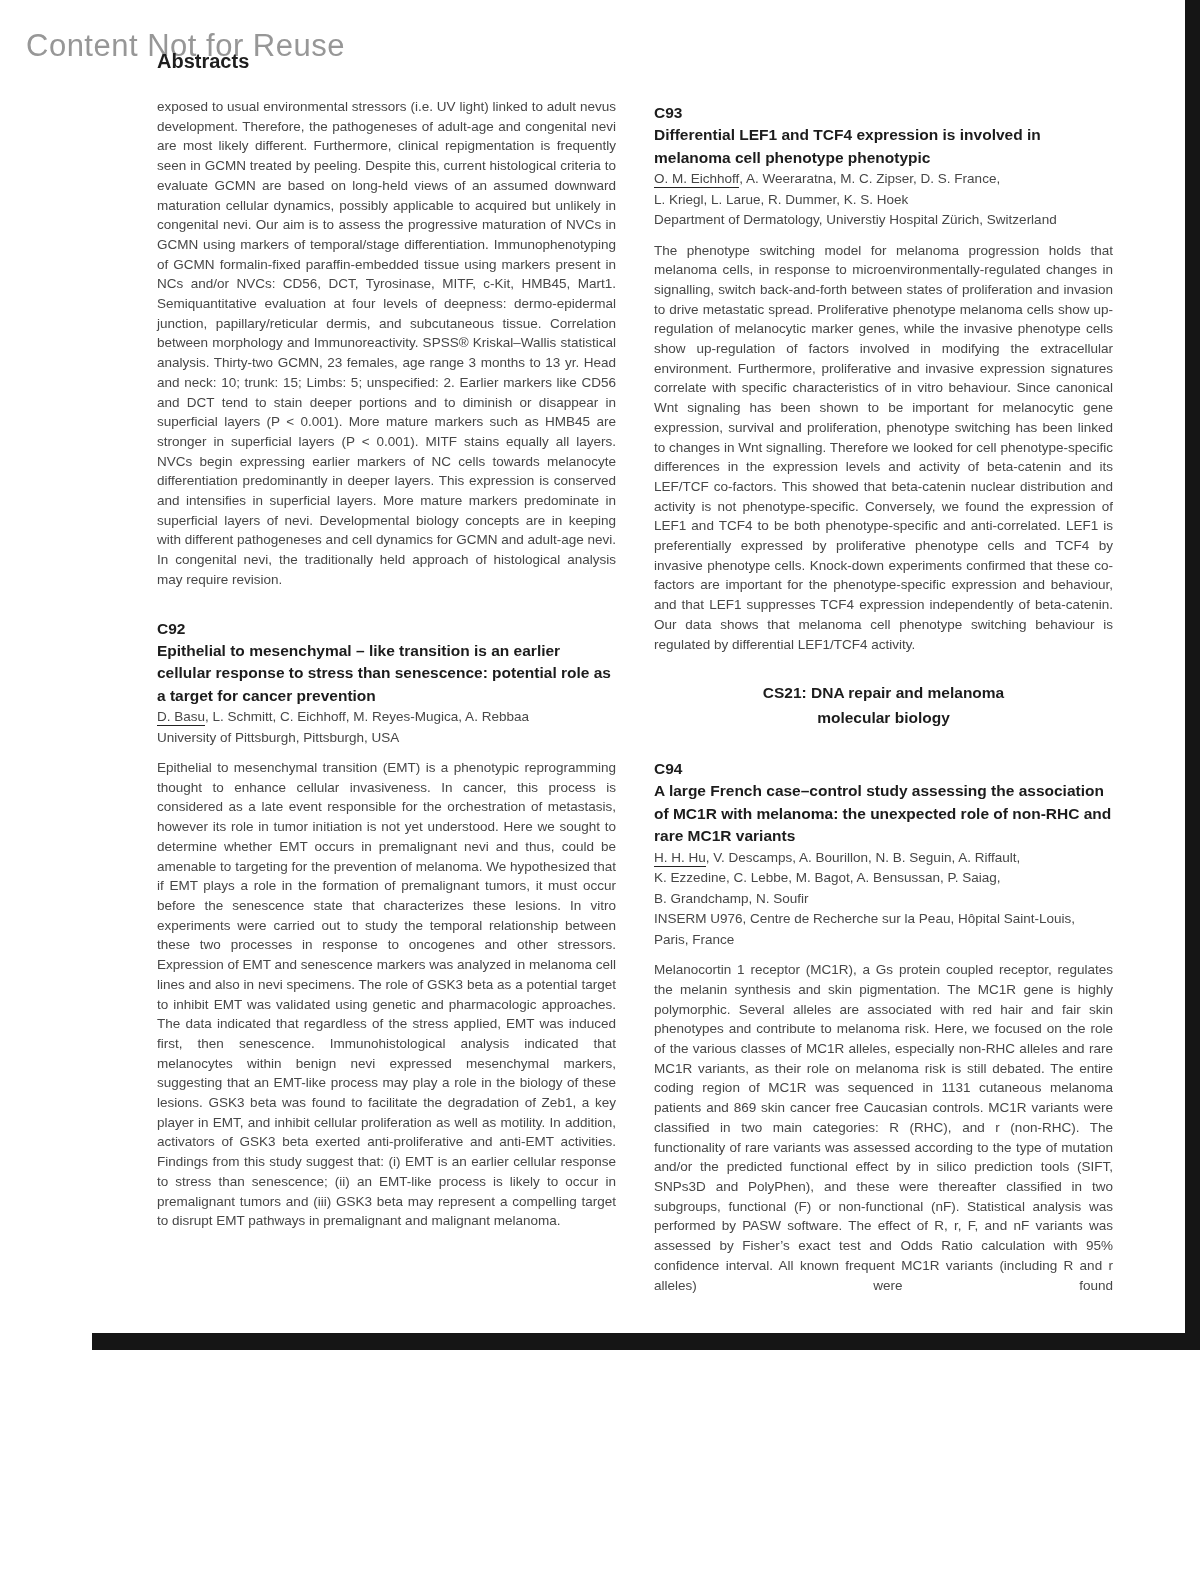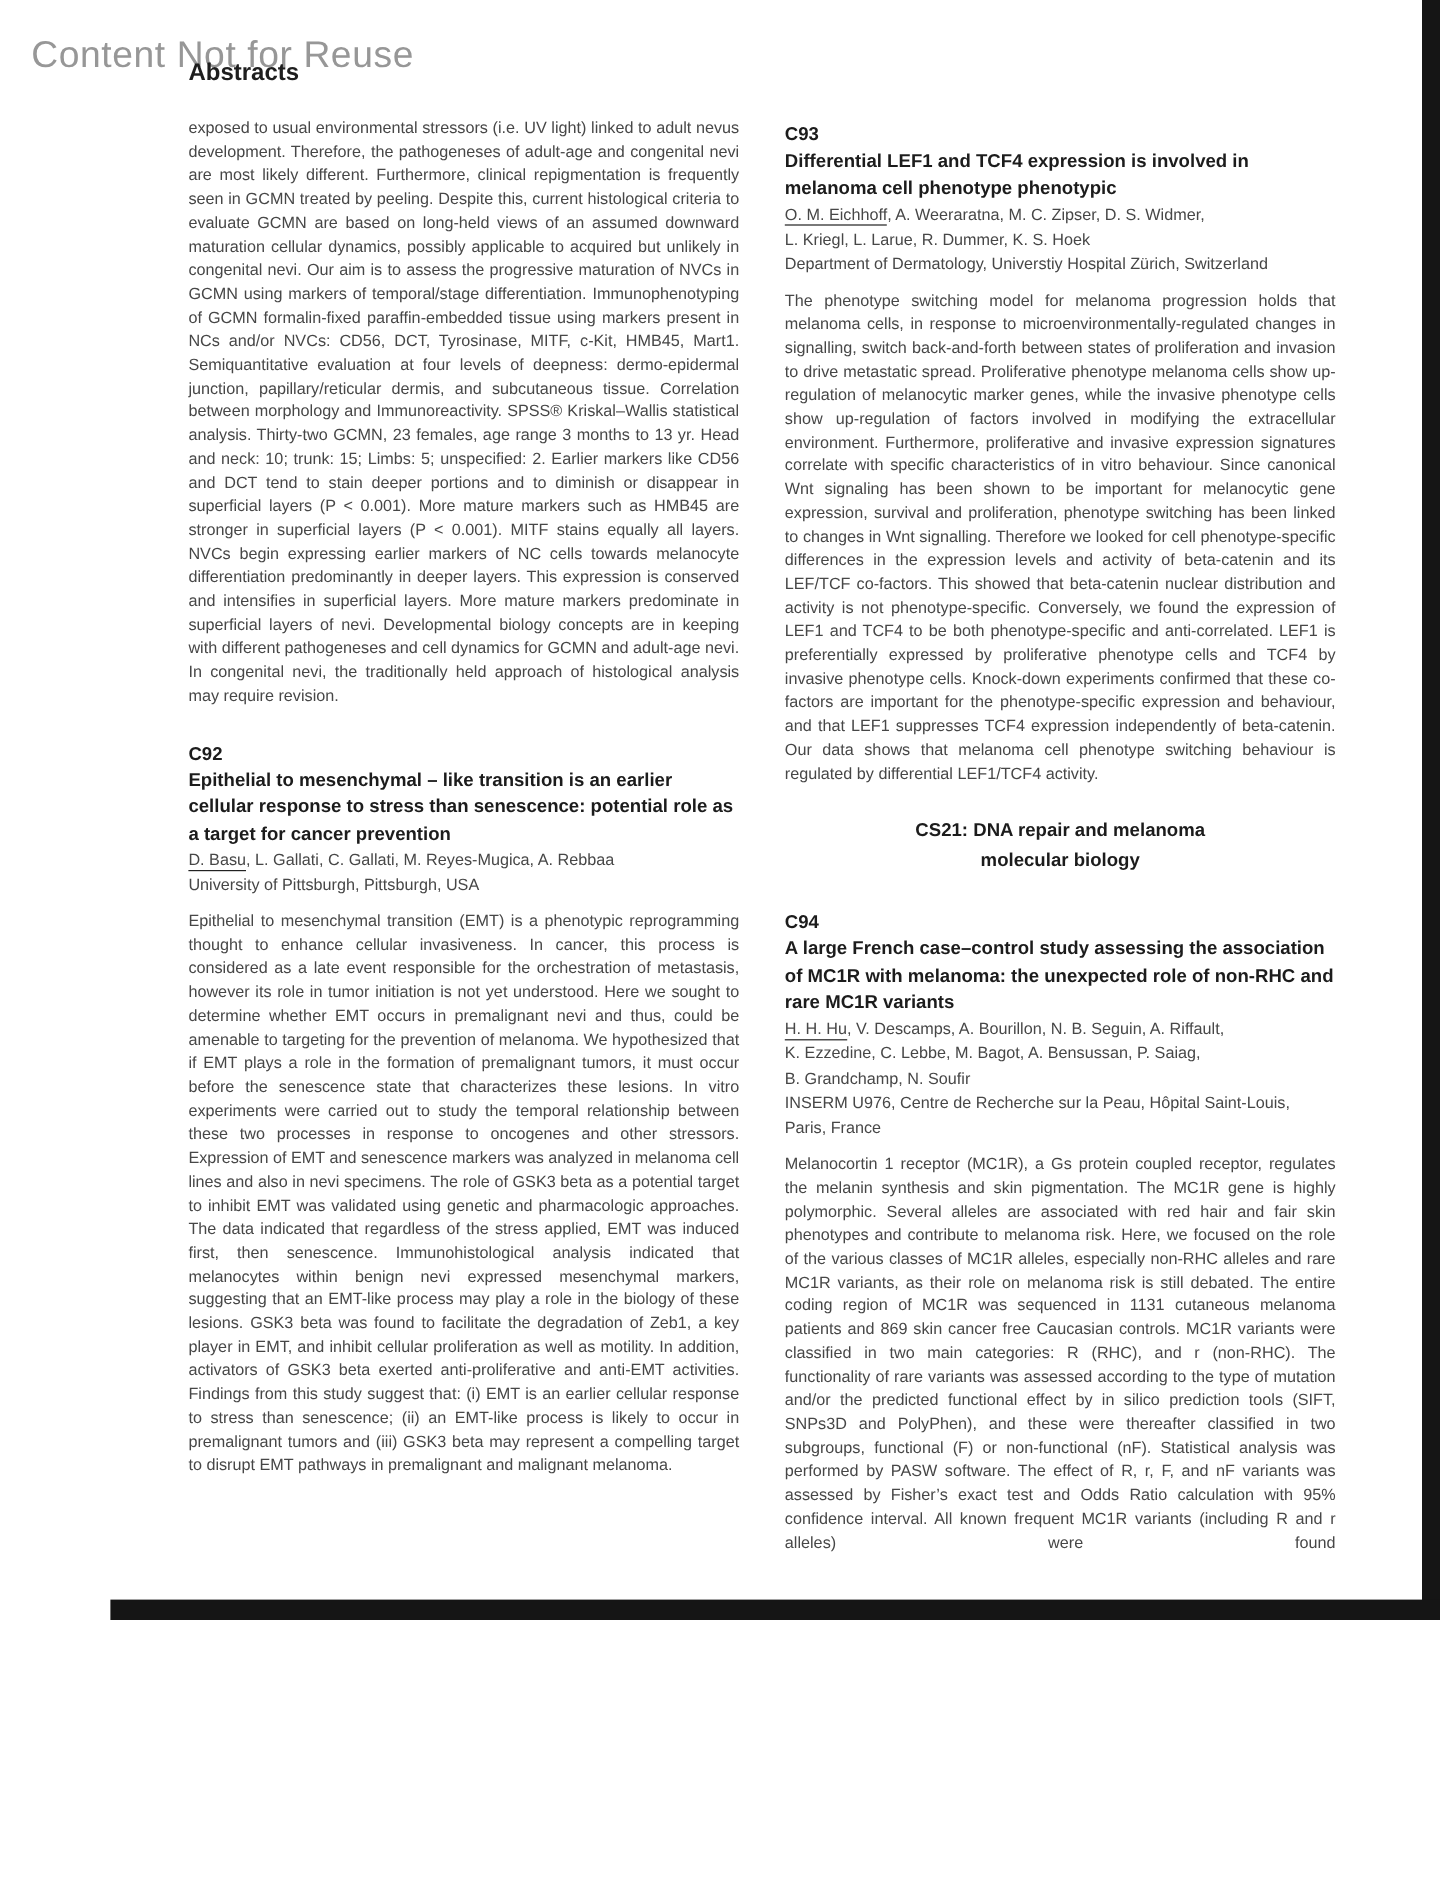--- a/index.html
+++ b/index.html
@@ -112,31 +112,31 @@
 
   <div class="watermark">Content Not for Reuse</div>
   <div class="running-head">Abstracts</div>
 
   <div class="col col-left">
     <p class="body-text">exposed to usual environmental stressors (i.e. UV light) linked to adult nevus development. Therefore, the pathogeneses of adult-age and congenital nevi are most likely different. Furthermore, clinical repigmentation is frequently seen in GCMN treated by peeling. Despite this, current histological criteria to evaluate GCMN are based on long-held views of an assumed downward maturation cellular dynamics, possibly applicable to acquired but unlikely in congenital nevi. Our aim is to assess the progressive maturation of NVCs in GCMN using markers of temporal/stage differentiation. Immunophenotyping of GCMN formalin-fixed paraffin-embedded tissue using markers present in NCs and/or NVCs: CD56, DCT, Tyrosinase, MITF, c-Kit, HMB45, Mart1. Semiquantitative evaluation at four levels of deepness: dermo-epidermal junction, papillary/reticular dermis, and subcutaneous tissue. Correlation between morphology and Immunoreactivity. SPSS® Kriskal–Wallis statistical analysis. Thirty-two GCMN, 23 females, age range 3 months to 13 yr. Head and neck: 10; trunk: 15; Limbs: 5; unspecified: 2. Earlier markers like CD56 and DCT tend to stain deeper portions and to diminish or disappear in superficial layers (P &lt; 0.001). More mature markers such as HMB45 are stronger in superficial layers (P &lt; 0.001). MITF stains equally all layers. NVCs begin expressing earlier markers of NC cells towards melanocyte differentiation predominantly in deeper layers. This expression is conserved and intensifies in superficial layers. More mature markers predominate in superficial layers of nevi. Developmental biology concepts are in keeping with different pathogeneses and cell dynamics for GCMN and adult-age nevi. In congenital nevi, the traditionally held approach of histological analysis may require revision.</p>
 
     <div class="abs-block">
       <div class="abs-code">C92</div>
       <div class="abs-title">Epithelial to mesenchymal – like transition is an earlier cellular response to stress than senescence: potential role as a target for cancer prevention</div>
-      <div class="authors"><span class="first-author">D. Basu</span><span>, L. Gallati, C. Gallati, M. Reyes-Mugica, A. Rebbaa</span></div>
+      <div class="authors"><span class="first-author">D. Basu</span><span>, L. Schmitt, C. Eichhoff, M. Reyes-Mugica, A. Rebbaa</span></div>
       <div class="affiliation">University of Pittsburgh, Pittsburgh, USA</div>
       <p class="body-text abs-body">Epithelial to mesenchymal transition (EMT) is a phenotypic reprogramming thought to enhance cellular invasiveness. In cancer, this process is considered as a late event responsible for the orchestration of metastasis, however its role in tumor initiation is not yet understood. Here we sought to determine whether EMT occurs in premalignant nevi and thus, could be amenable to targeting for the prevention of melanoma. We hypothesized that if EMT plays a role in the formation of premalignant tumors, it must occur before the senescence state that characterizes these lesions. In vitro experiments were carried out to study the temporal relationship between these two processes in response to oncogenes and other stressors. Expression of EMT and senescence markers was analyzed in melanoma cell lines and also in nevi specimens. The role of GSK3 beta as a potential target to inhibit EMT was validated using genetic and pharmacologic approaches. The data indicated that regardless of the stress applied, EMT was induced first, then senescence. Immunohistological analysis indicated that melanocytes within benign nevi expressed mesenchymal markers, suggesting that an EMT-like process may play a role in the biology of these lesions. GSK3 beta was found to facilitate the degradation of Zeb1, a key player in EMT, and inhibit cellular proliferation as well as motility. In addition, activators of GSK3 beta exerted anti-proliferative and anti-EMT activities. Findings from this study suggest that: (i) EMT is an earlier cellular response to stress than senescence; (ii) an EMT-like process is likely to occur in premalignant tumors and (iii) GSK3 beta may represent a compelling target to disrupt EMT pathways in premalignant and malignant melanoma.</p>
     </div>
   </div>
 
   <div class="col col-right">
     <div>
       <div class="abs-code">C93</div>
       <div class="abs-title">Differential LEF1 and TCF4 expression is involved in melanoma cell phenotype phenotypic</div>
-      <div class="authors"><span class="first-author">O. M. Eichhoff</span><span>, A. Weeraratna, M. C. Zipser, D. S. Widmer,</span></div>
+      <div class="authors"><span class="first-author">O. M. Eichhoff</span><span>, A. Weeraratna, M. C. Zipser, D. S. France,</span></div>
       <div class="authors">L. Kriegl, L. Larue, R. Dummer, K. S. Hoek</div>
       <div class="affiliation">Department of Dermatology, Universtiy Hospital Zürich, Switzerland</div>
       <p class="body-text abs-body">The phenotype switching model for melanoma progression holds that melanoma cells, in response to microenvironmentally-regulated changes in signalling, switch back-and-forth between states of proliferation and invasion to drive metastatic spread. Proliferative phenotype melanoma cells show up-regulation of melanocytic marker genes, while the invasive phenotype cells show up-regulation of factors involved in modifying the extracellular environment. Furthermore, proliferative and invasive expression signatures correlate with specific characteristics of in vitro behaviour. Since canonical Wnt signaling has been shown to be important for melanocytic gene expression, survival and proliferation, phenotype switching has been linked to changes in Wnt signalling. Therefore we looked for cell phenotype-specific differences in the expression levels and activity of beta-catenin and its LEF/TCF co-factors. This showed that beta-catenin nuclear distribution and activity is not phenotype-specific. Conversely, we found the expression of LEF1 and TCF4 to be both phenotype-specific and anti-correlated. LEF1 is preferentially expressed by proliferative phenotype cells and TCF4 by invasive phenotype cells. Knock-down experiments confirmed that these co-factors are important for the phenotype-specific expression and behaviour, and that LEF1 suppresses TCF4 expression independently of beta-catenin. Our data shows that melanoma cell phenotype switching behaviour is regulated by differential LEF1/TCF4 activity.</p>
     </div>
 
     <div class="section-heading">
       <div>CS21: DNA repair and melanoma</div>
       <div>molecular biology</div>
     </div>
 

